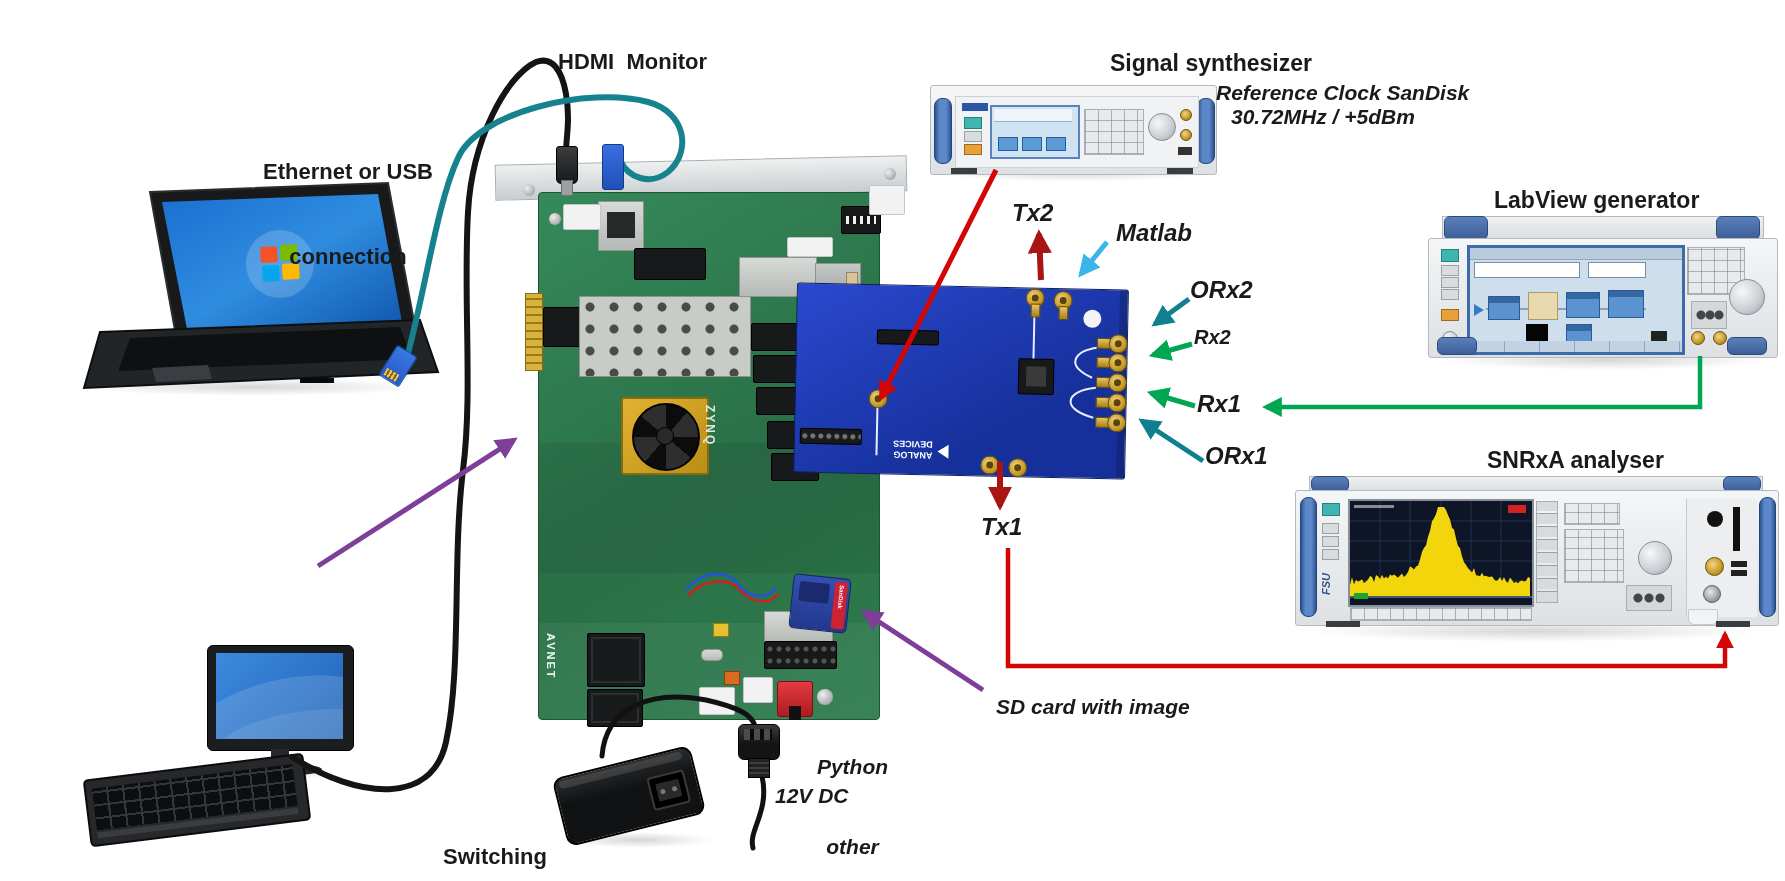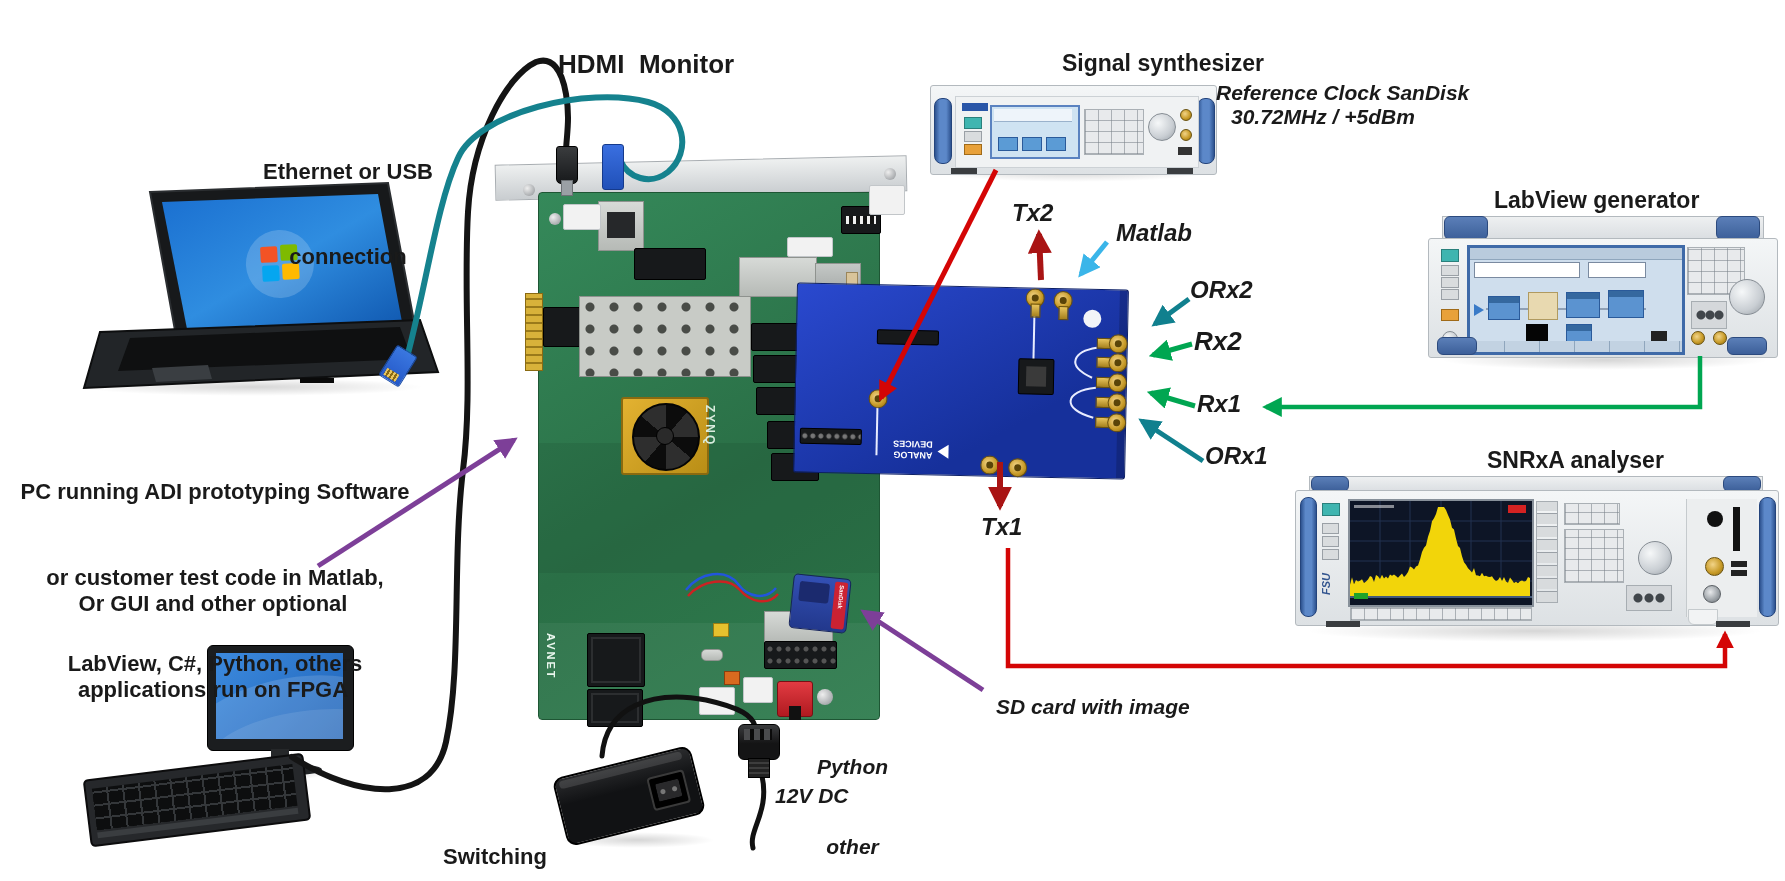--- a/index.html
+++ b/index.html
@@ -385,49 +385,40 @@
     <path class="s-purple" d="M983,690 L864,612" fill="none" stroke-width="5" marker-end="url(#mPurple)"></path>
   </svg>
 
   <div class="plug" style="left:556px;top:146px;width:20px;height:36px;background:linear-gradient(#3a3c3e,#17191b);border:1px solid #000;border-radius:3px 3px 5px 5px;"></div>
   <div class="plug" style="left:561px;top:180px;width:10px;height:14px;background:#9aa0a5;border:1px solid #6d7276;"></div>
   <div class="plug" style="left:602px;top:144px;width:20px;height:44px;background:linear-gradient(#3a6fe0,#2050b8);border:1px solid #153a8c;border-radius:3px;"></div>
   <div class="plug" style="left:386px;top:348px;width:22px;height:34px;transform:rotate(32deg);background:linear-gradient(#3a77e0,#2458c8);border:1px solid #1b4ea8;border-radius:3px;">
     <div class="abs" style="left:3px;bottom:2px;width:14px;height:8px;background:repeating-linear-gradient(90deg,#e8c55e 0 2px,#8a6a12 2px 4px);"></div>
   </div>
 
-  <div class="lbl" style="left:558px;top:48px;font-size:26px;">HDMI  Monitor</div>
+  <div class="lbl" style="left:558px;top:48px;font-size:22px;">HDMI  Monitor</div>
 
   <div class="lbl ctr" style="left:248px;top:102px;width:200px;font-size:22px;">
     <div>Ethernet or USB</div>
     <div>connection</div>
   </div>
 
-  <div class="lbl" style="left:1062px;top:49px;font-size:23px;">Signal synthesizer</div>
+  <div class="lbl" style="left:1110px;top:49px;font-size:23px;">Signal synthesizer</div>
   <div class="lbl it" style="left:1216px;top:80px;font-size:21px;">Reference Clock SanDisk</div>
   <div class="lbl it" style="left:1231px;top:104px;font-size:21px;">30.72MHz / +5dBm</div>
 
   <div class="lbl" style="left:1494px;top:186px;font-size:23px;">LabView generator</div>
   <div class="lbl" style="left:1487px;top:446px;font-size:23px;">SNRxA analyser</div>
 
-  <div class="lbl ctr" style="left:0;top:421px;width:430px;font-size:22px;line-height:1.3;">
-    <div>PC running ADI prototyping Software</div>
-    <div>or customer test code in Matlab,</div>
-    <div>LabView, C#, Python, others</div>
-  </div>
-
-  <div class="lbl ctr" style="left:28px;top:533px;width:370px;font-size:22px;line-height:1.3;">
-    <div>Or GUI and other optional</div>
-    <div>applications run on FPGA</div>
-  </div>
+
 
   <div class="lbl it" style="left:1012px;top:198px;font-size:24px;">Tx2</div>
   <div class="lbl it" style="left:1116px;top:218px;font-size:24px;">Matlab</div>
   <div class="lbl it" style="left:1190px;top:275px;font-size:24px;">ORx2</div>
-  <div class="lbl it" style="left:1194px;top:325px;font-size:26px;">Rx2</div>
+  <div class="lbl it" style="left:1194px;top:325px;font-size:20px;">Rx2</div>
   <div class="lbl it" style="left:1197px;top:389px;font-size:24px;">Rx1</div>
   <div class="lbl it" style="left:1205px;top:441px;font-size:24px;">ORx1</div>
   <div class="lbl it" style="left:981px;top:512px;font-size:24px;">Tx1</div>
 
   <div class="lbl it" style="left:996px;top:694px;font-size:21px;">SD card with image</div>
 
   <div class="lbl it ctr" style="left:805px;top:700px;width:95px;font-size:21px;">
     <div>Python</div>
     <div>other</div>
   </div>

